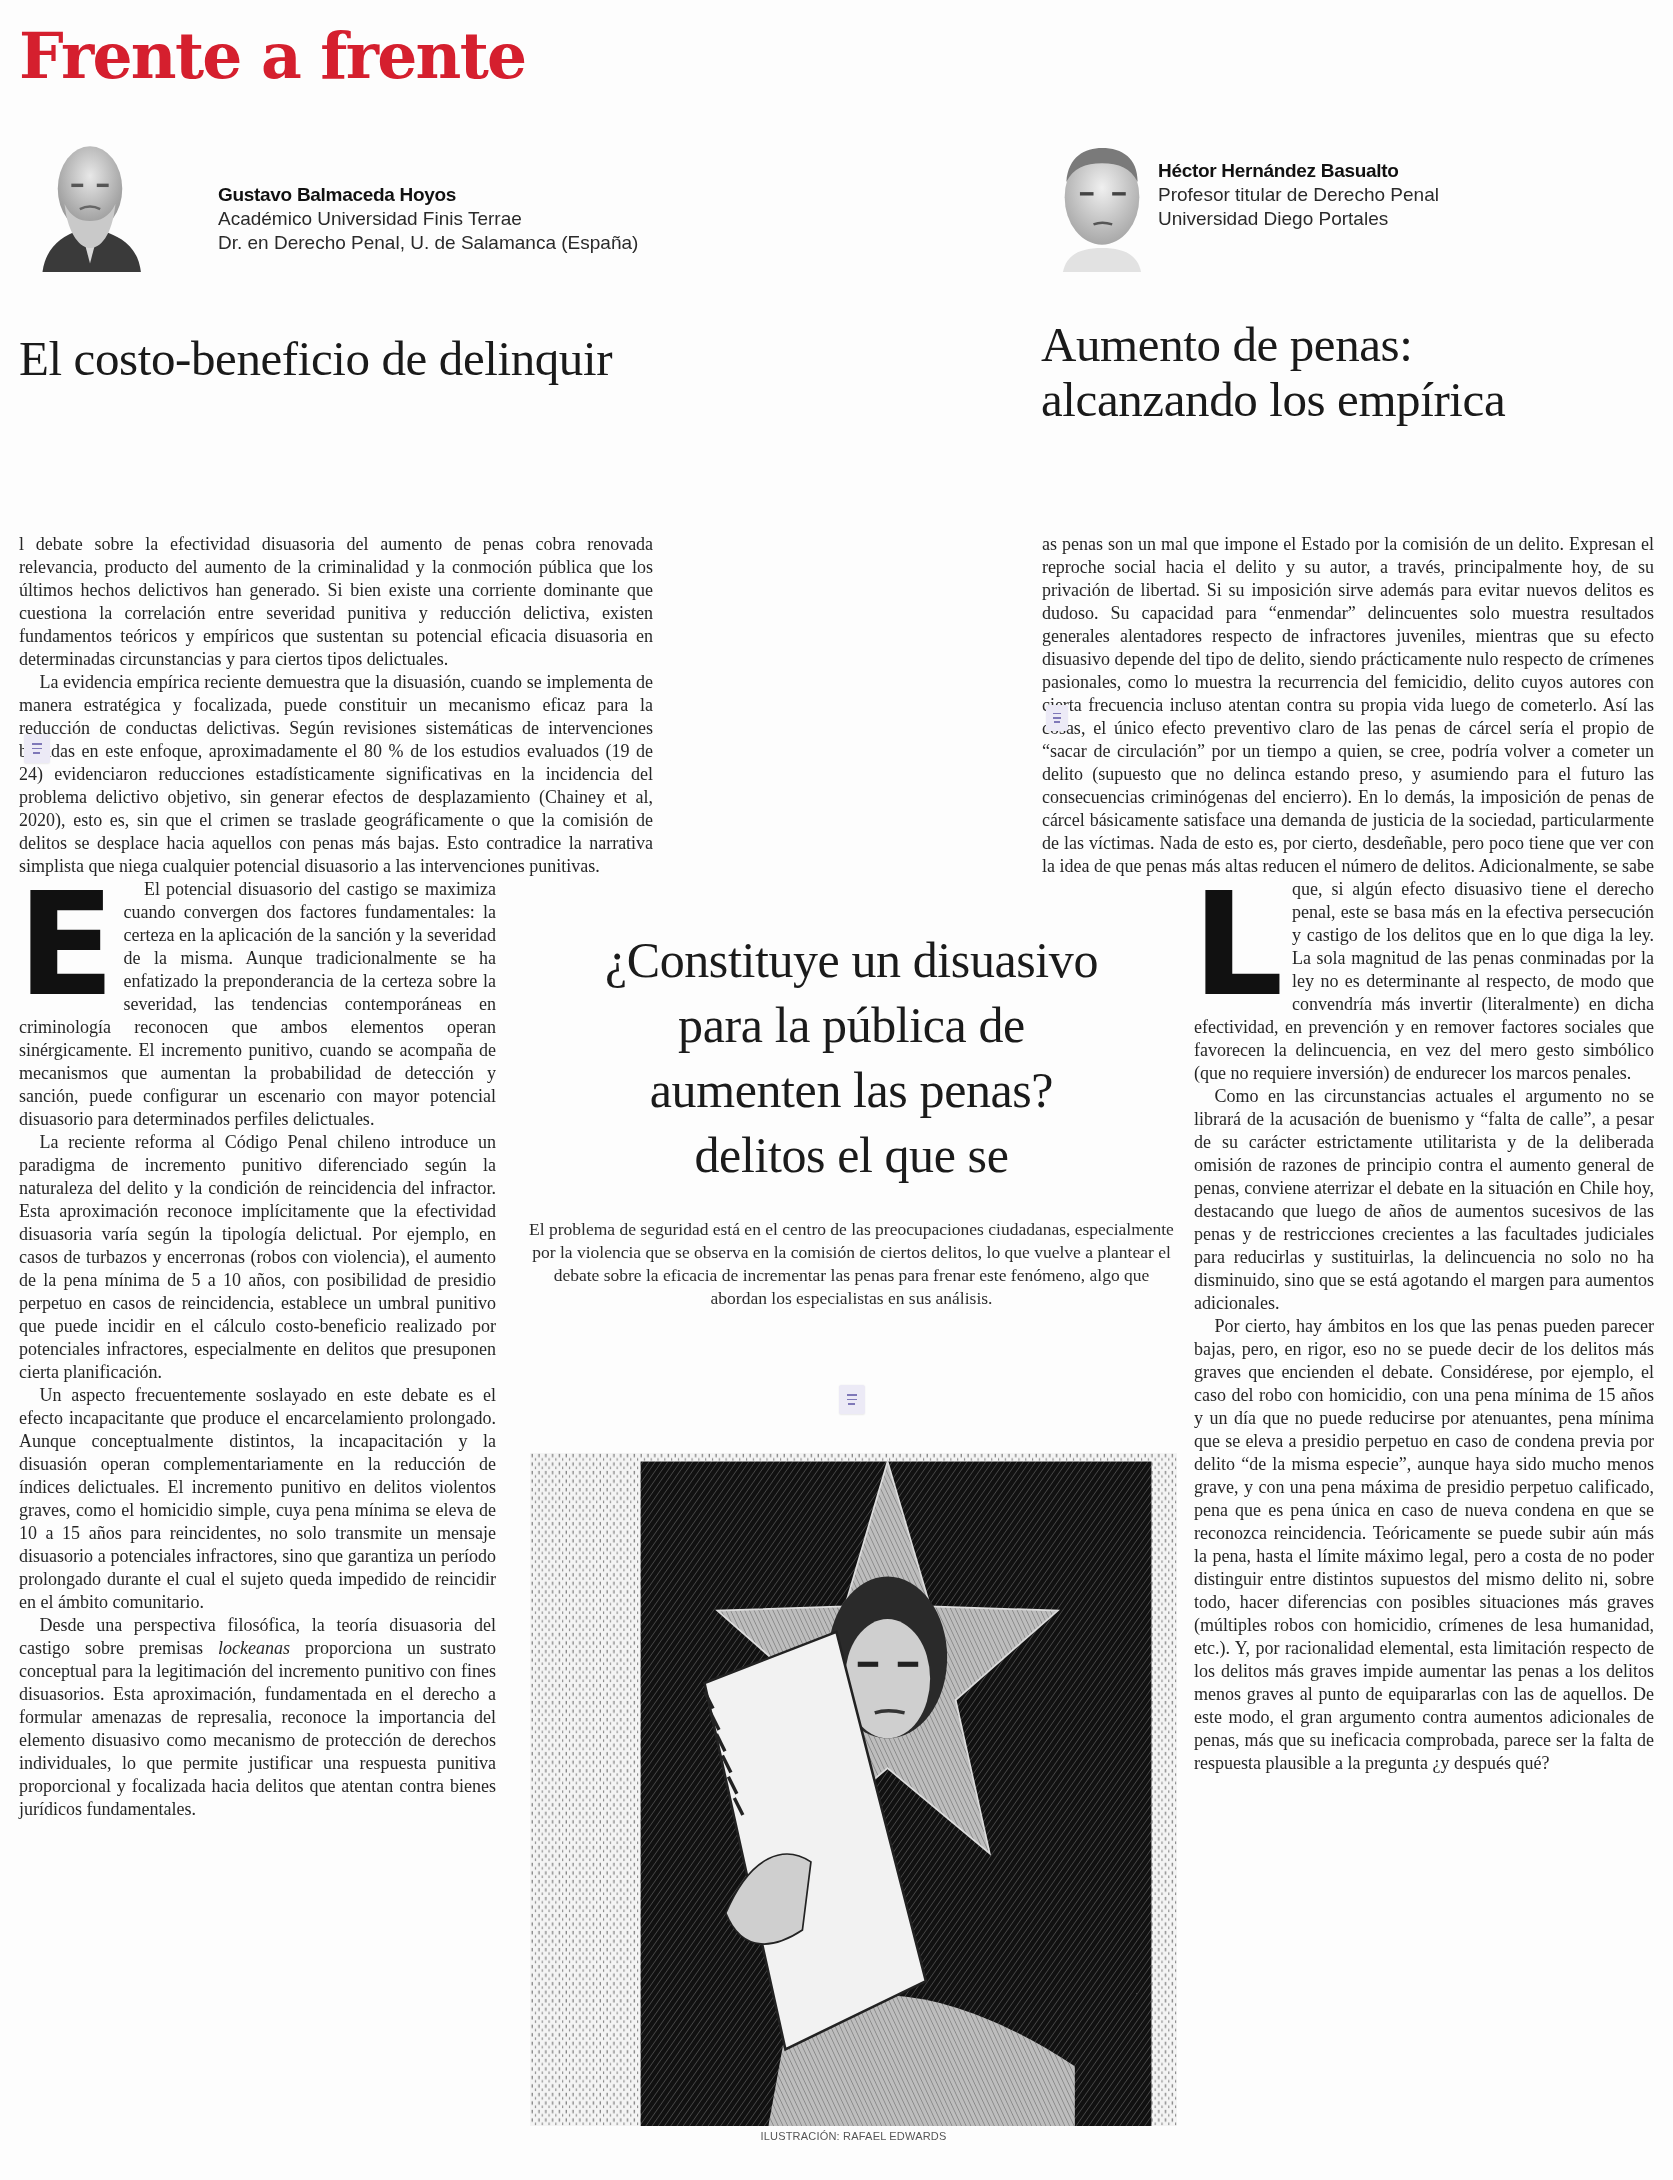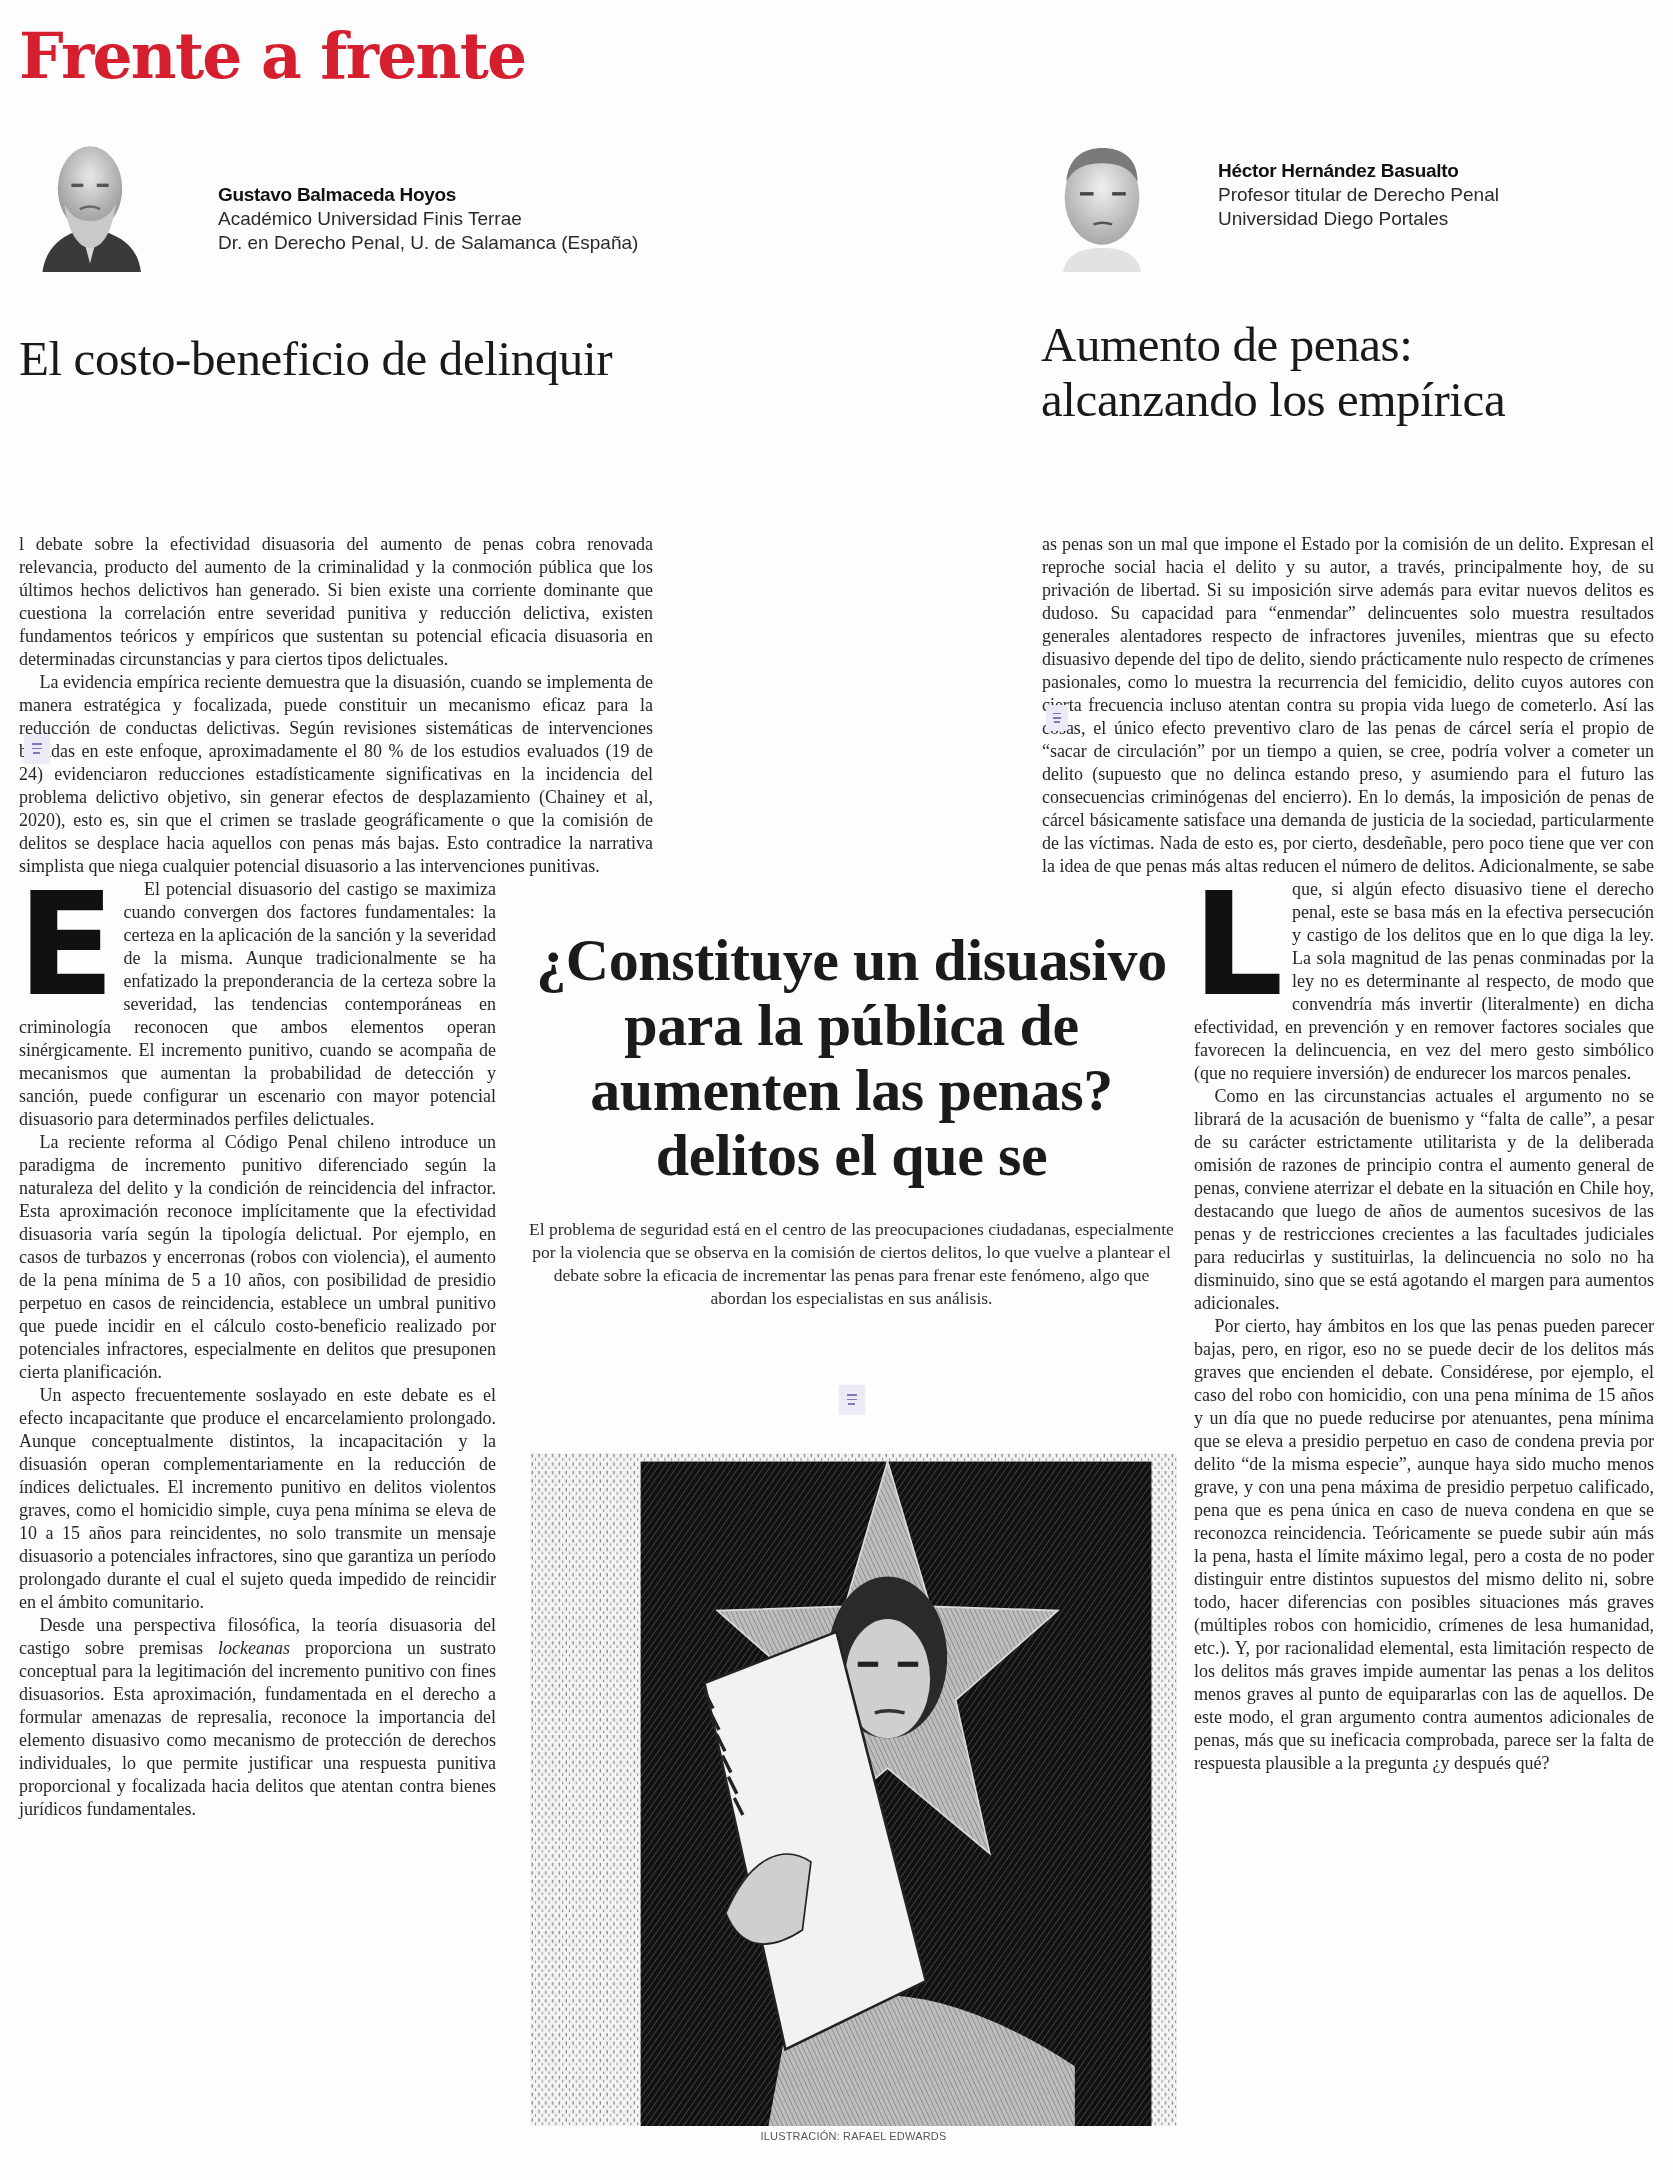--- a/index.html
+++ b/index.html
@@ -32,21 +32,21 @@
   .body-text p { margin: 0; text-indent: 20.4px; }
   .body-text p.first { text-indent: 0; }
   .dropcap {
     float: left; font-family: "DejaVu Sans", sans-serif; font-weight: bold;
     font-size: 143px; line-height: 112px; height: 118px;
     margin: 6.8px 13.6px 0 -1.7px; color: #111; letter-spacing: -5.1px;
   }
 
   .question {
     font-family: "Liberation Serif", serif;
-    font-size: 60px; line-height: 65px; text-align: center; color: #1b1b1b; letter-spacing: -0.4px; font-weight: bold;
+    font-size: 50px; line-height: 65px; text-align: center; color: #1b1b1b; letter-spacing: -0.4px;
   }
   .intro {
     font-family: "Liberation Serif", serif; font-size: 17.5px; line-height: 23px;
     text-align: center; color: #2c2c2c;
   }
 
   .note-icon {
     width: 25.6px; height: 29px; background: #eceaf6; border-radius: 2.6px;
     box-shadow: 0 0.9px 1.7px rgba(0,0,0,0.08);
     display: flex; flex-direction: column; justify-content: center; align-items: center; gap: 2.6px;
@@ -100,21 +100,21 @@
         </radialGradient>
       </defs>
       <path d="M20 160 C24 140 40 132 66 132 C92 132 108 140 112 160 Z" fill="#e2e2e2"></path>
       <ellipse cx="66" cy="72" rx="44" ry="56" fill="url(#gR)"></ellipse>
       <path d="M24 54 C26 24 46 14 66 14 C90 14 108 26 108 54 C100 38 86 32 66 32 C46 32 32 38 24 54 Z" fill="#7a7a7a"></path>
       <rect x="40" y="66" width="16" height="4" fill="#444"></rect>
         <rect x="78" y="66" width="16" height="4" fill="#444"></rect>
       <path d="M56 104 Q66 100 78 104" stroke="#555" stroke-width="3" fill="none"></path>
     </svg>
   </div>
-  <div class="author-info" style="margin-left:60px; padding-bottom:41px;">
+  <div class="author-info" style="padding-bottom:41px;">
     <div class="author-name">Héctor Hernández Basualto</div>
     <div>Profesor titular de Derecho Penal</div>
     <div>Universidad Diego Portales</div>
   </div>
 </div>
 
 <div class="abs headline" style="left:19px; top:331px;">El costo-beneficio de delinquir</div>
 <div class="abs headline" style="left:1041px; top:317px;">
   <div>Aumento de penas:</div>
   <div>alcanzando los empírica</div>

